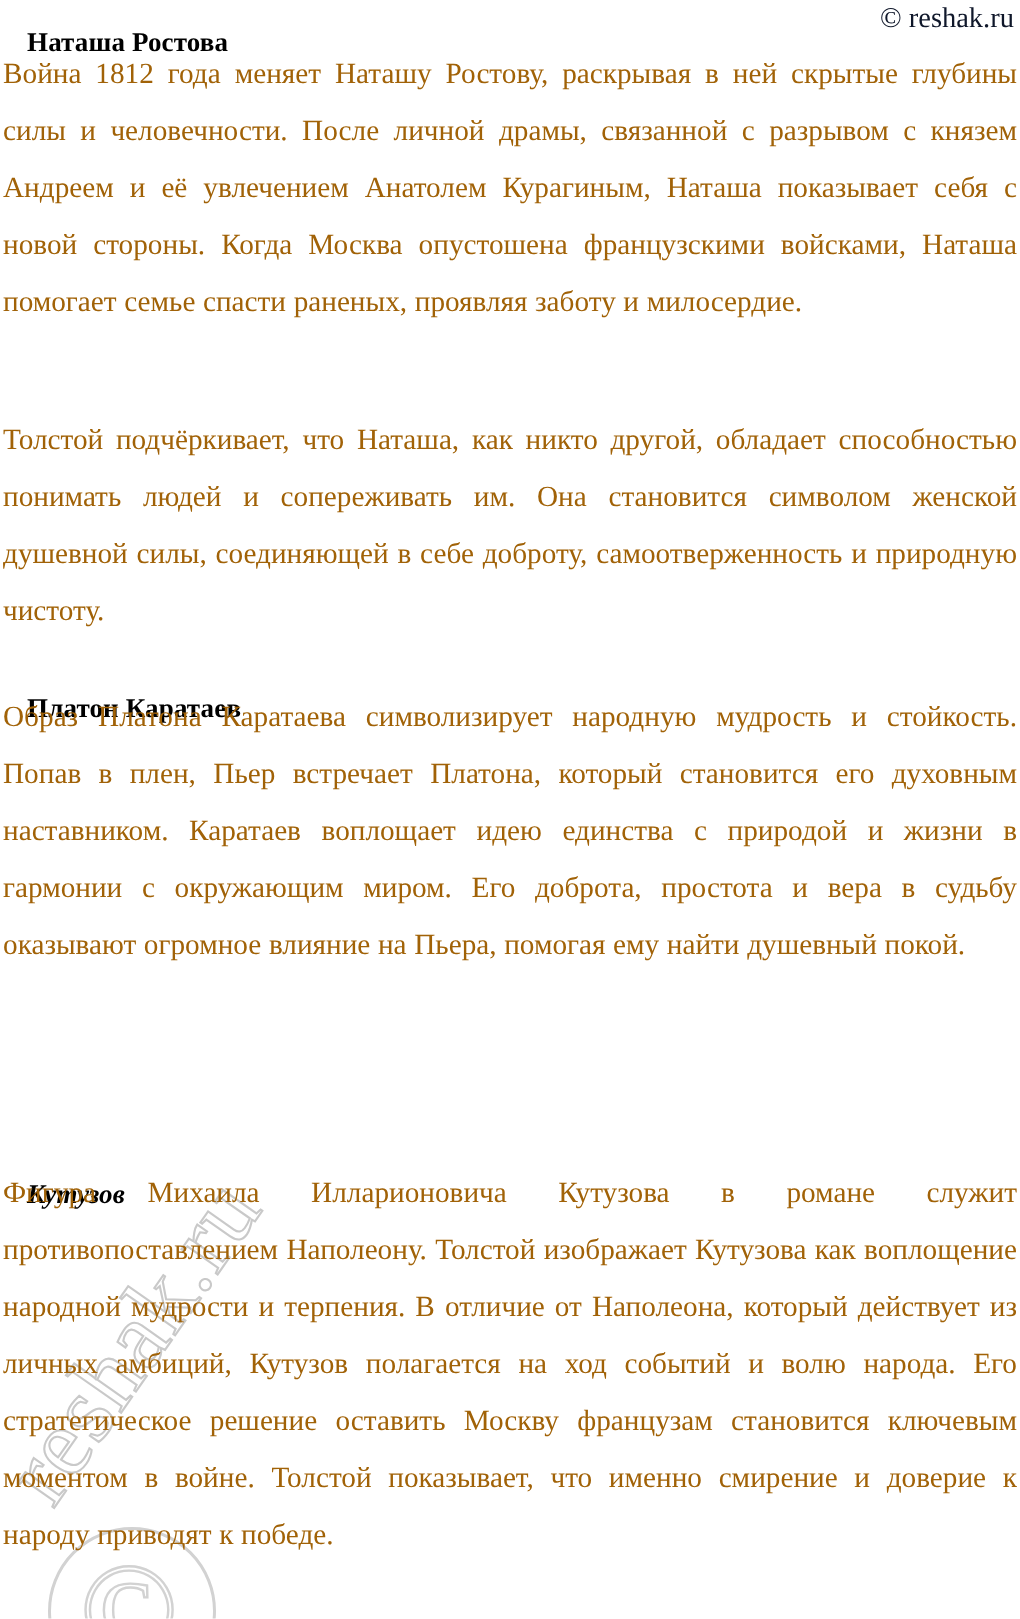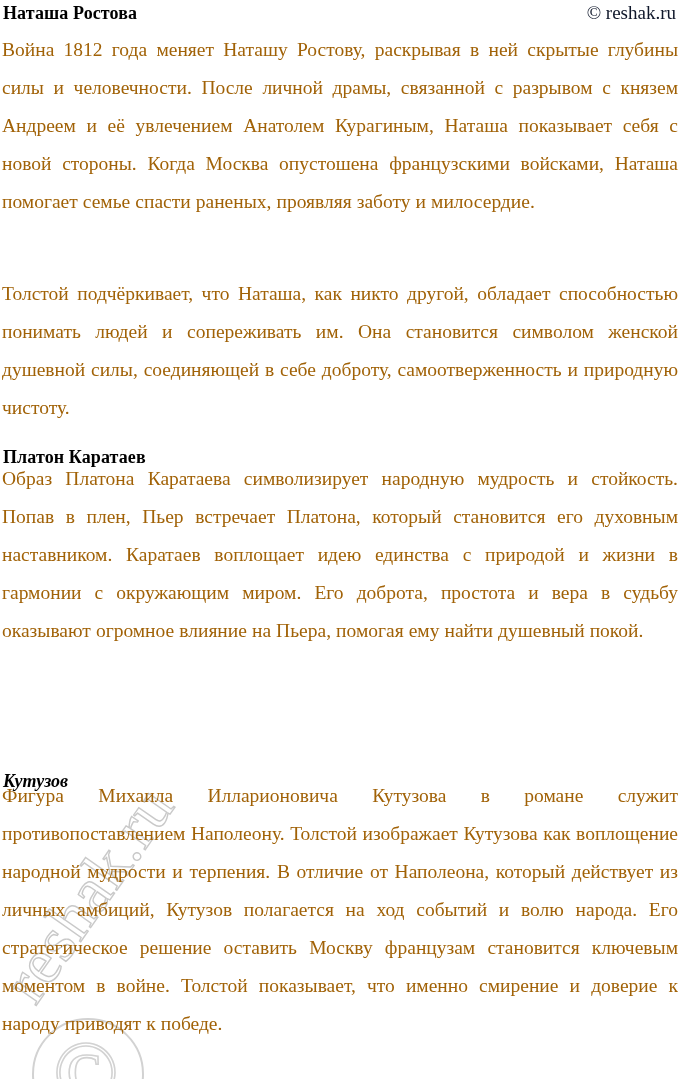--- a/index.html
+++ b/index.html
@@ -40,21 +40,21 @@
     font-family: "Liberation Serif", "DejaVu Serif", serif;
     white-space: nowrap;
     z-index: 4;
   }
 
   
   h2.section-heading {
     font-size: 18px;
     line-height: 24px;
     font-weight: bold;
-    margin: 1px;
+    margin: 16px;
     padding: 0;
     letter-spacing: 0.1px;
     color: #000;
     font-family: "Liberation Serif", "DejaVu Serif", serif;
   }
   .heading-slot-1 { position: absolute; left: 2px; top: 0px; }
   .heading-slot-2 { position: absolute; left: 2px; top: 444px; text-align: center; }
   .heading-slot-3 { position: absolute; left: 2px; top: 768px; font-style: italic; }
 
   

